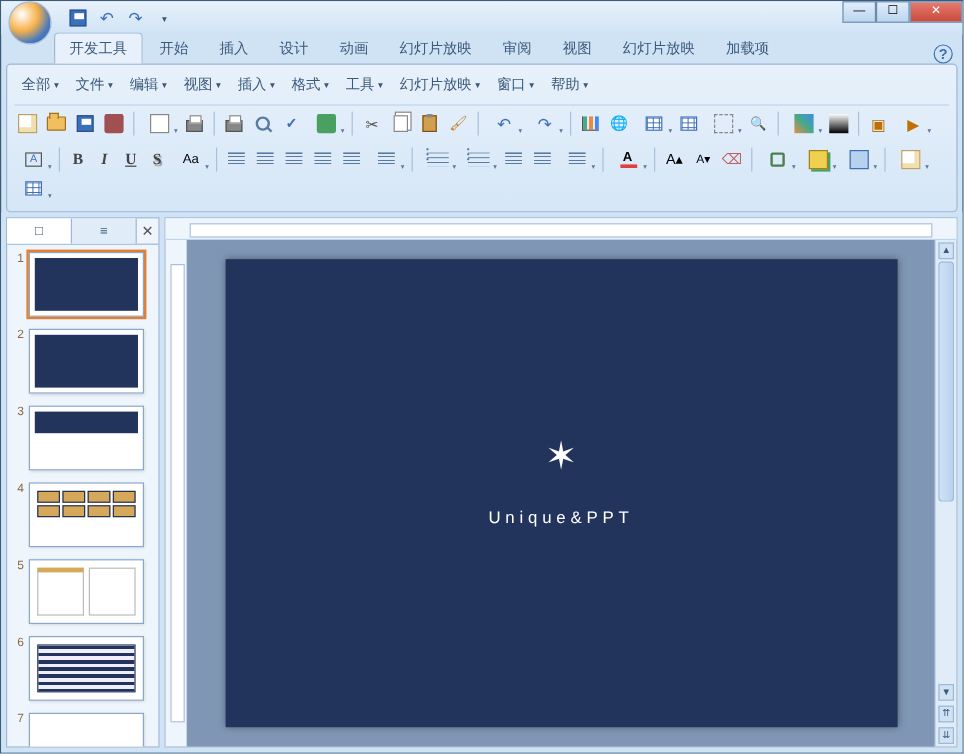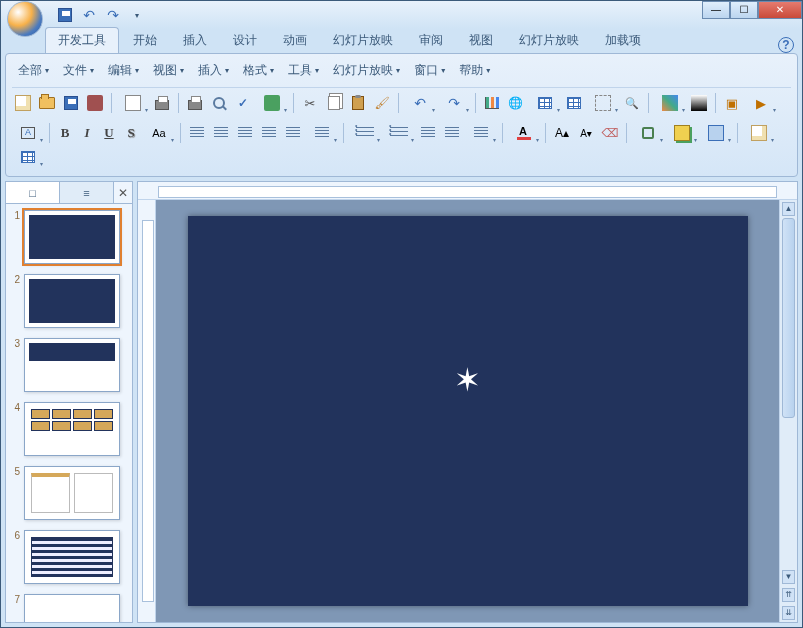--- a/index.html
+++ b/index.html
@@ -454,20 +454,21 @@
       </div>
     </div>
 
     <div class="slide-pane">
       <div class="ruler-h"></div>
       <div class="slide-scroll">
         <div class="ruler-v"></div>
         <div class="canvas-area">
           <div class="slide">
             <div class="star">✶</div>
+            <div class="title">Unique&amp;PPT</div>
           </div>
         </div>
         <div class="scroll-v">
           <div class="arr" style="top:2px;">▲</div>
           <div class="sthumb"></div>
           <div class="arr" style="bottom:38px;">▼</div>
           <div class="arr" style="bottom:20px;">⇈</div>
           <div class="arr" style="bottom:2px;">⇊</div>
         </div>
       </div>

